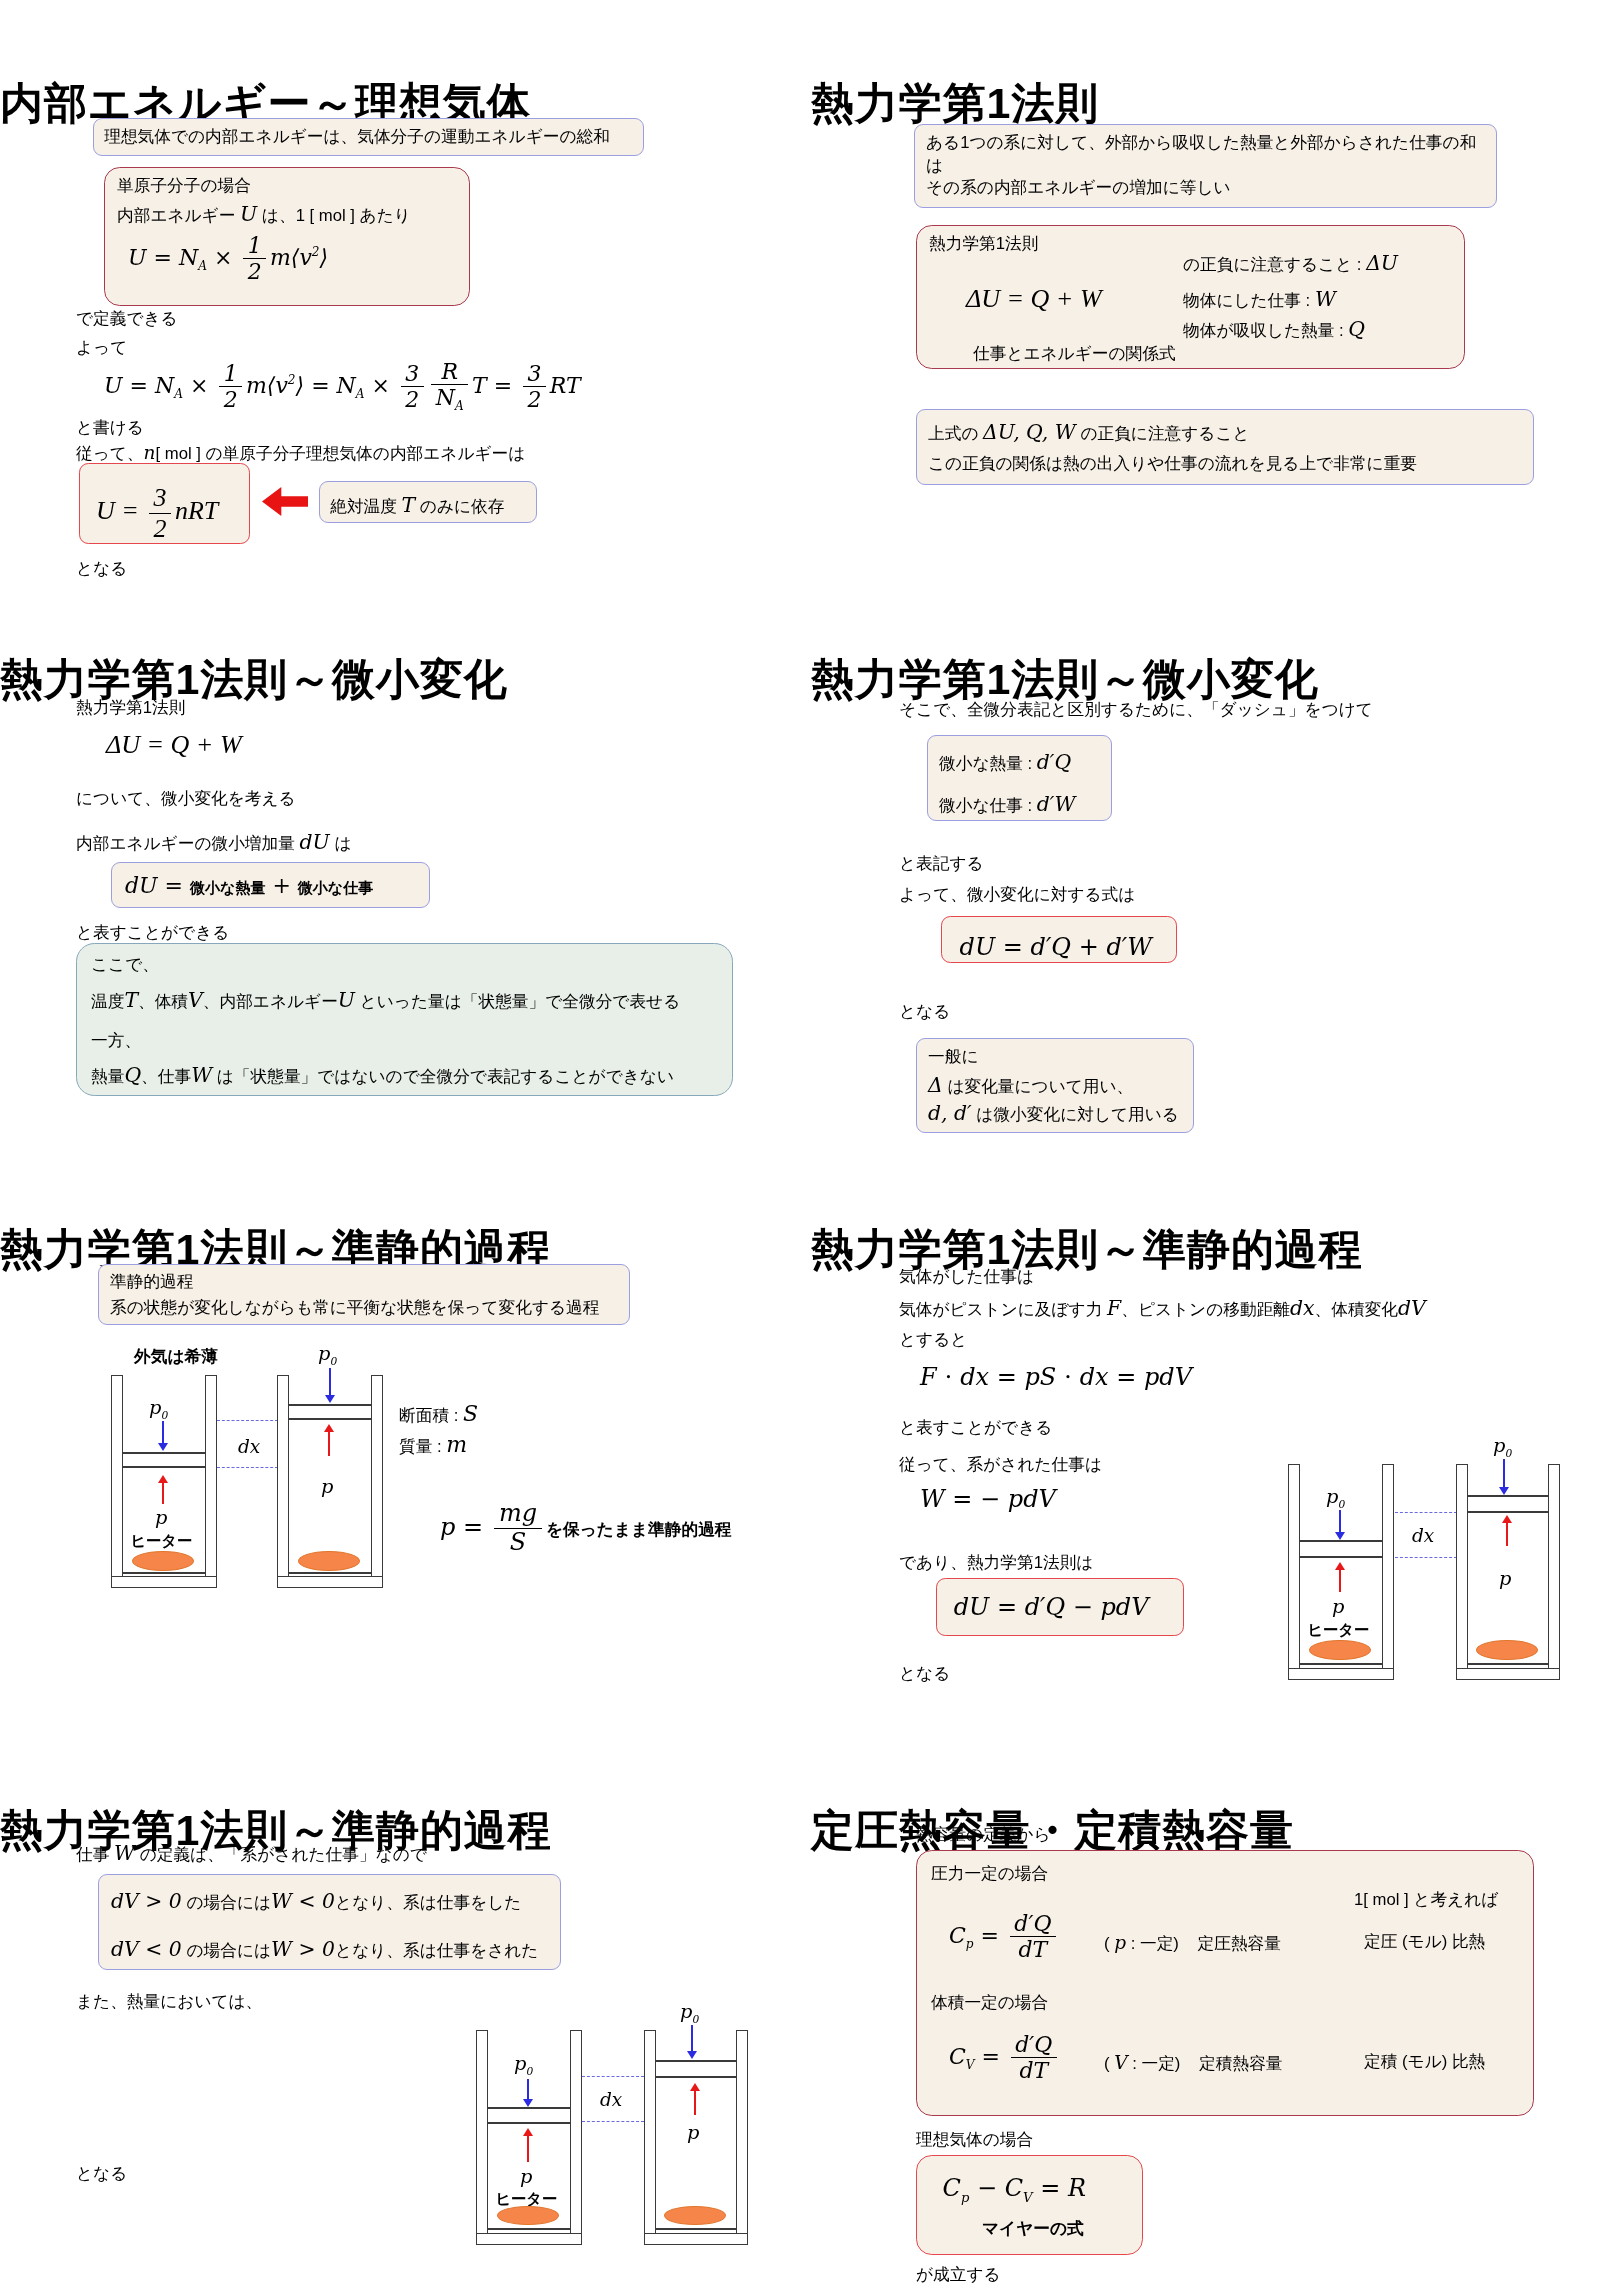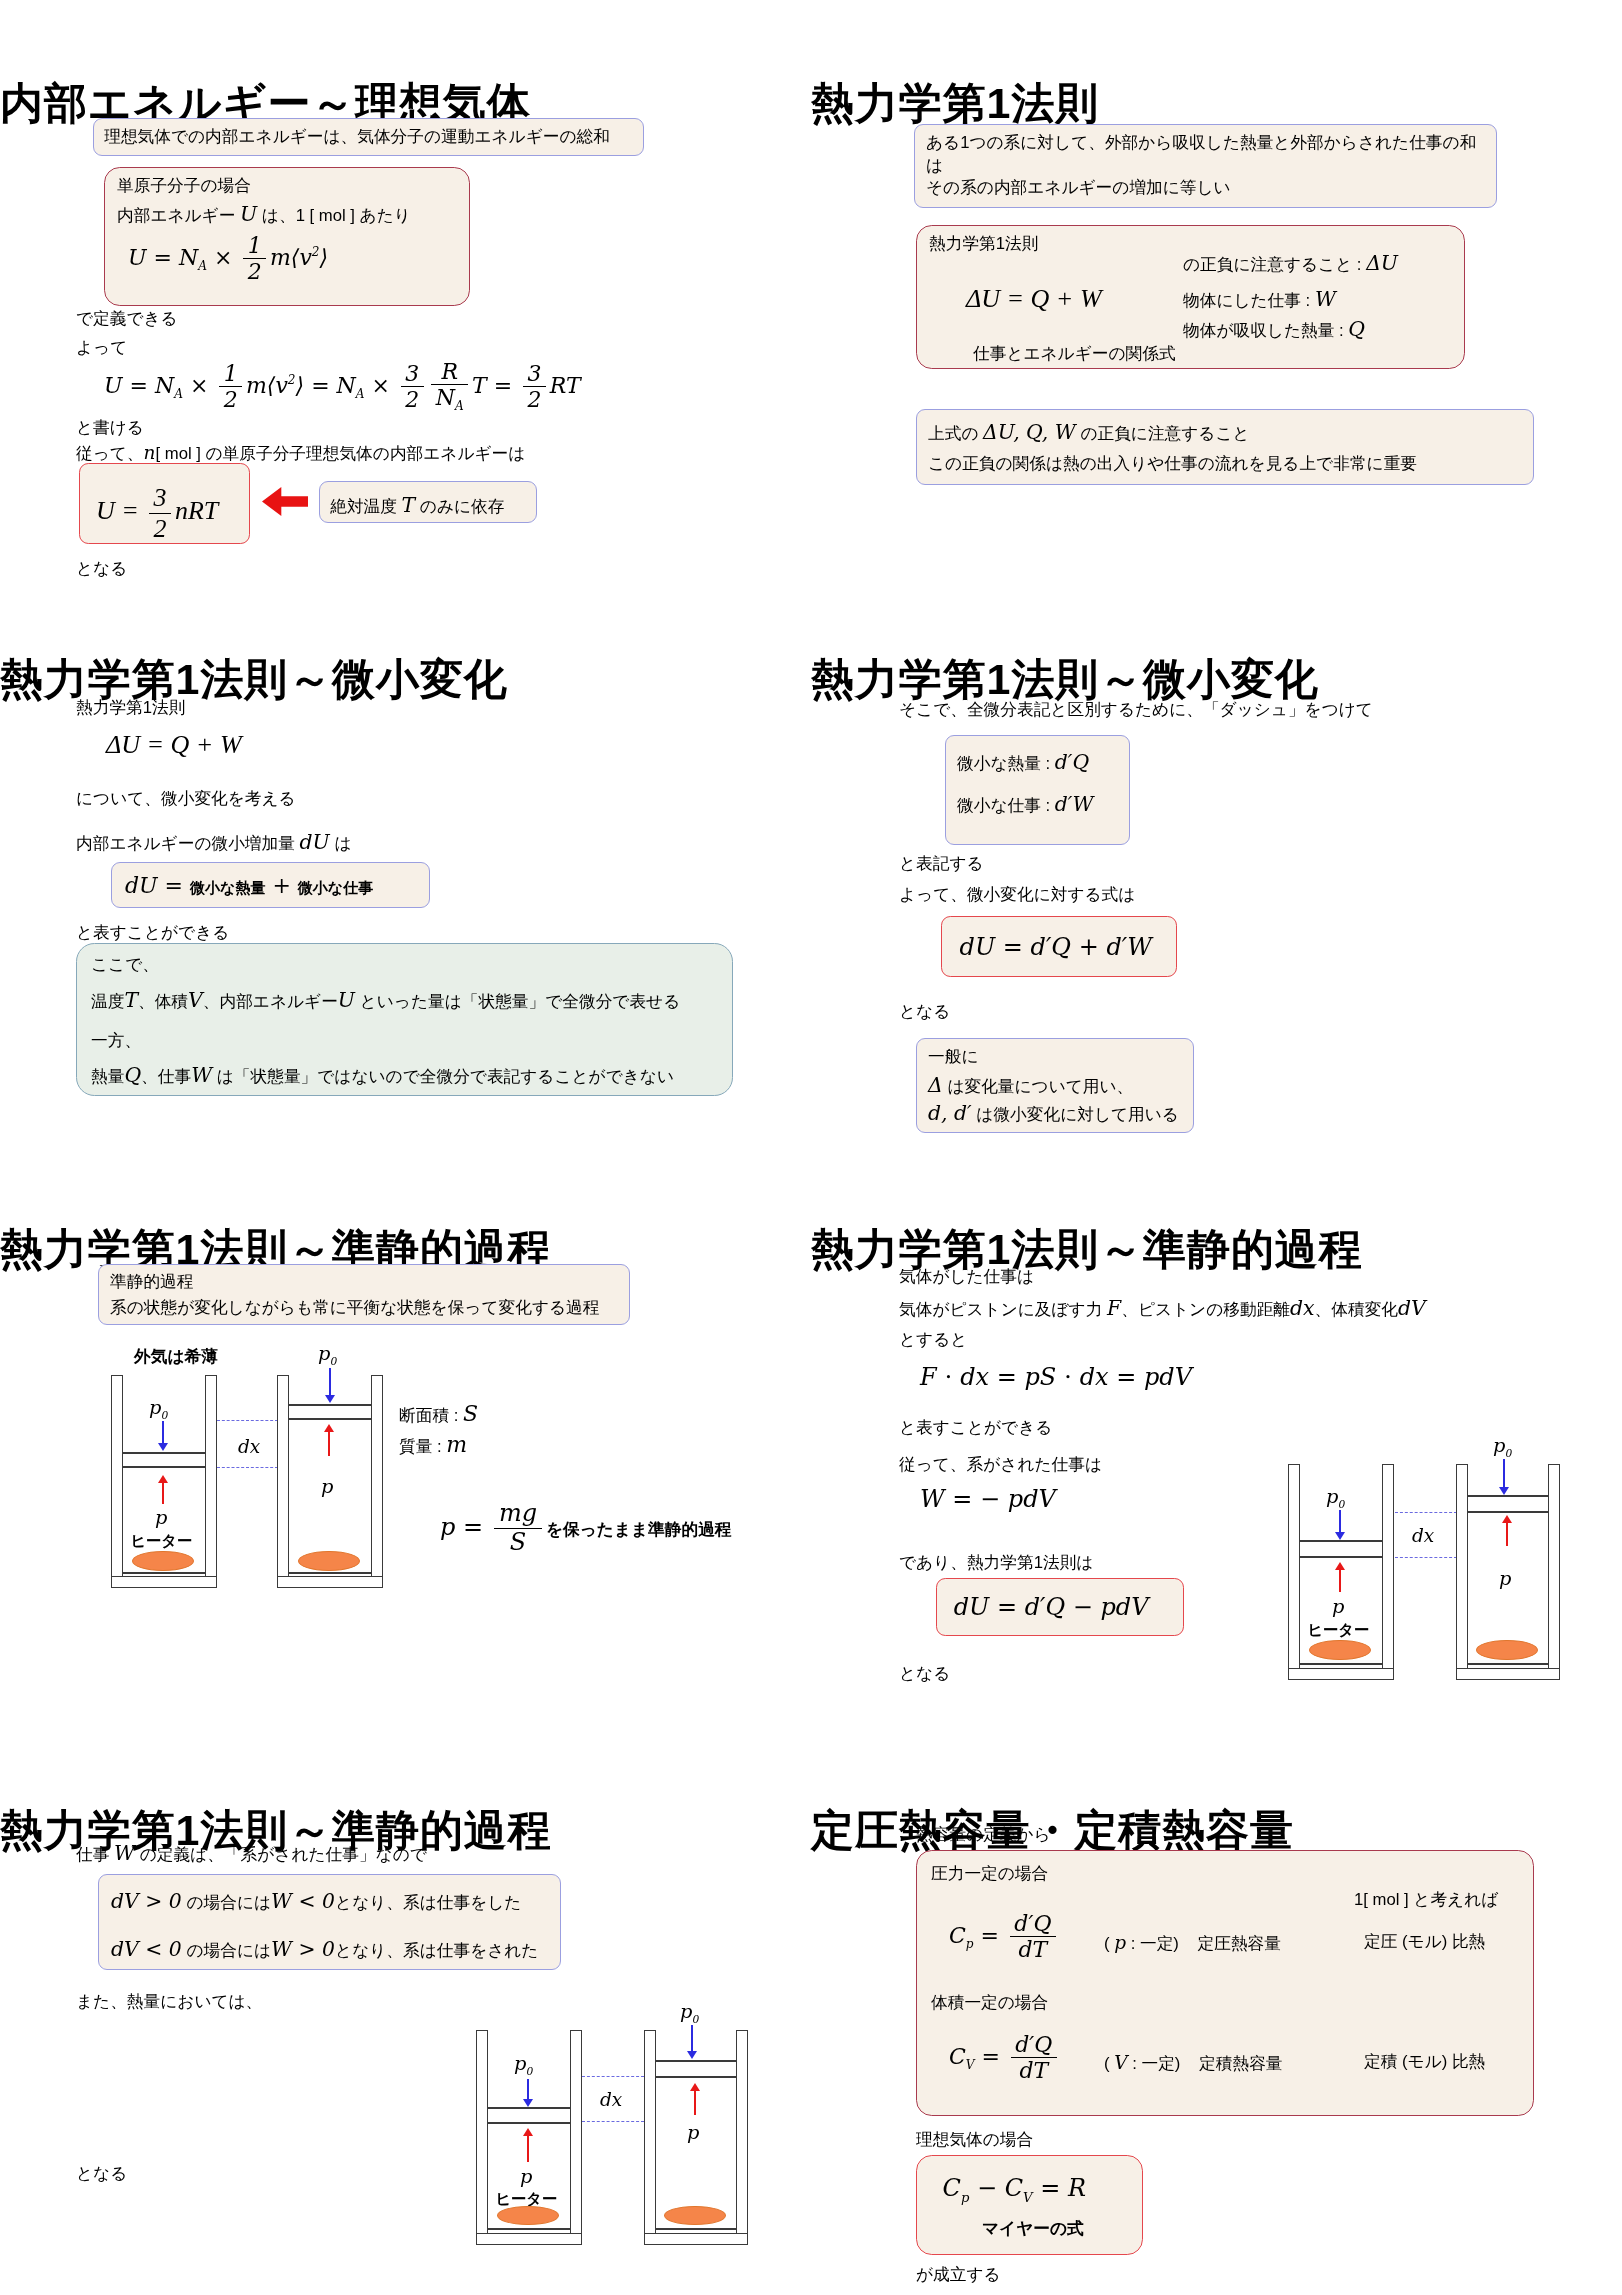--- a/index.html
+++ b/index.html
@@ -137,27 +137,27 @@
     <div class="abs t" style="left:14px;top:86px"><span>一方、</span></div>
     <div class="abs t" style="left:14px;top:118px">
       <span>熱量</span><span class="m44">Q</span><span>、仕事</span><span class="m44">W</span> <span>は「状態量」ではないので全微分で表記することができない</span>
     </div>
   </div>
 </section>
 
 <section class="panel" style="left:811px;top:611px;width:811px;height:565px">
   <h1 class="ttl" style="top:11.6px"><span>熱力学第1法則～微小変化</span></h1>
   <div class="abs t" style="left:88px;top:88px"><span>そこで、全微分表記と区別するために、「ダッシュ」をつけて</span></div>
-  <div class="box b-blue" style="left:134px;top:124px;width:185px;height:110px">
+  <div class="box b-blue" style="left:116px;top:124px;width:185px;height:86px">
     <div class="abs t" style="left:11px;top:13px"><span>微小な熱量 :</span> <span class="m44">d′Q</span></div>
     <div class="abs t" style="left:11px;top:55px"><span>微小な仕事 :</span> <span class="m44">d′W</span></div>
   </div>
   <div class="abs t" style="left:88px;top:242px"><span>と表記する</span></div>
   <div class="abs t" style="left:88px;top:273px"><span>よって、微小変化に対する式は</span></div>
-  <div class="box b-red2" style="left:130px;top:305px;width:236px;height:61px">
+  <div class="box b-red2" style="left:130px;top:305px;width:236px;height:47px">
     <div class="abs m52" style="left:17.6px;top:15.7px"><span>dU = d′Q + d′W</span></div>
   </div>
   <div class="abs t" style="left:88px;top:390px"><span>となる</span></div>
   <div class="box b-blue" style="left:105px;top:427px;width:278px;height:95px">
     <div class="abs t" style="left:11px;top:7.4px"><span>一般に</span></div>
     <div class="abs t" style="left:11px;top:33px"><span class="m44">Δ</span> <span>は変化量について用い、</span></div>
     <div class="abs t" style="left:11px;top:61px"><span class="m44">d, d′</span> <span>は微小変化に対して用いる</span></div>
   </div>
 </section>
 

